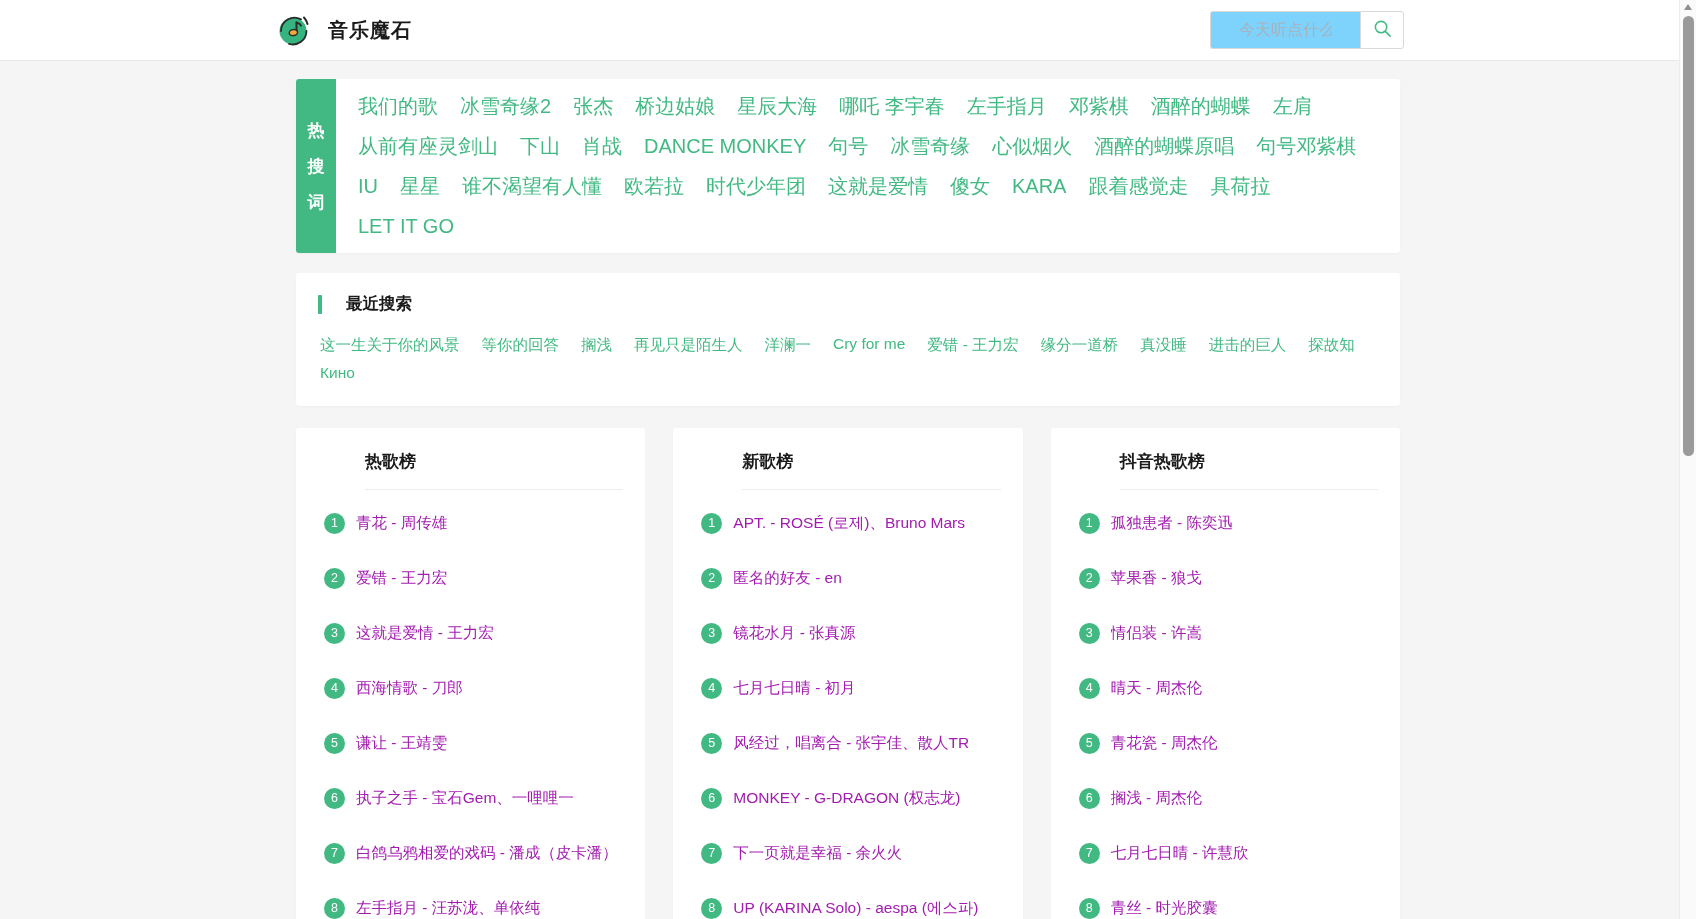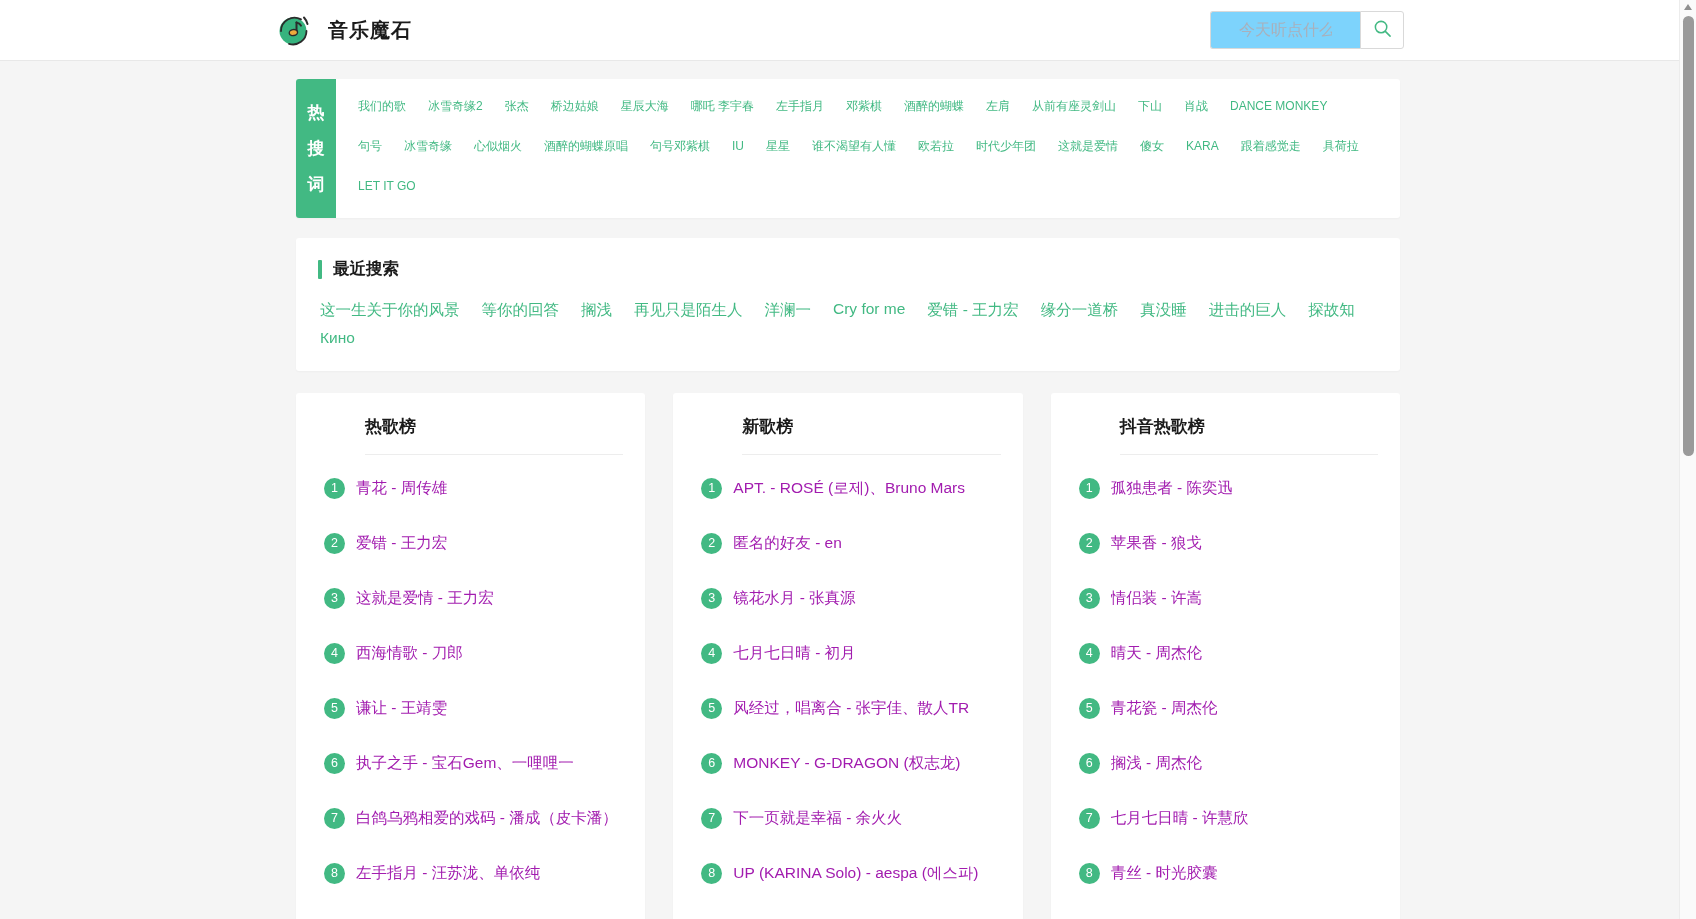--- a/index.html
+++ b/index.html
@@ -94,38 +94,38 @@
   .hot-terms {
     flex: 1;
     padding: 16px 18px 16px 22px;
     display: flex;
     flex-wrap: wrap;
     align-content: flex-start;
     row-gap: 18px;
   }
   .hot-term {
     color: #42b983;
-    font-size: 12px;
+    font-size: 20px;
     margin-right: 22px;
     white-space: nowrap;
     cursor: pointer;
     line-height: 22px;
   }
   
   .recent-panel {
     background: #ffffff;
     border-radius: 3px;
     margin-top: 20px;
     padding: 20px 22px 24px 22px;
     box-shadow: 0 1px 2px rgba(0,0,0,0.03);
   }
   .recent-title-row {
     display: flex;
     align-items: center;
-    gap: 11px;
+    gap: 24px;
     text-align: center;
   }
   .title-bar {
     width: 4px; height: 19px;
     background: #42b983;
     border-radius: 1px;
   }
   .recent-title {
     font-size: 16.5px;
     font-weight: bold;

